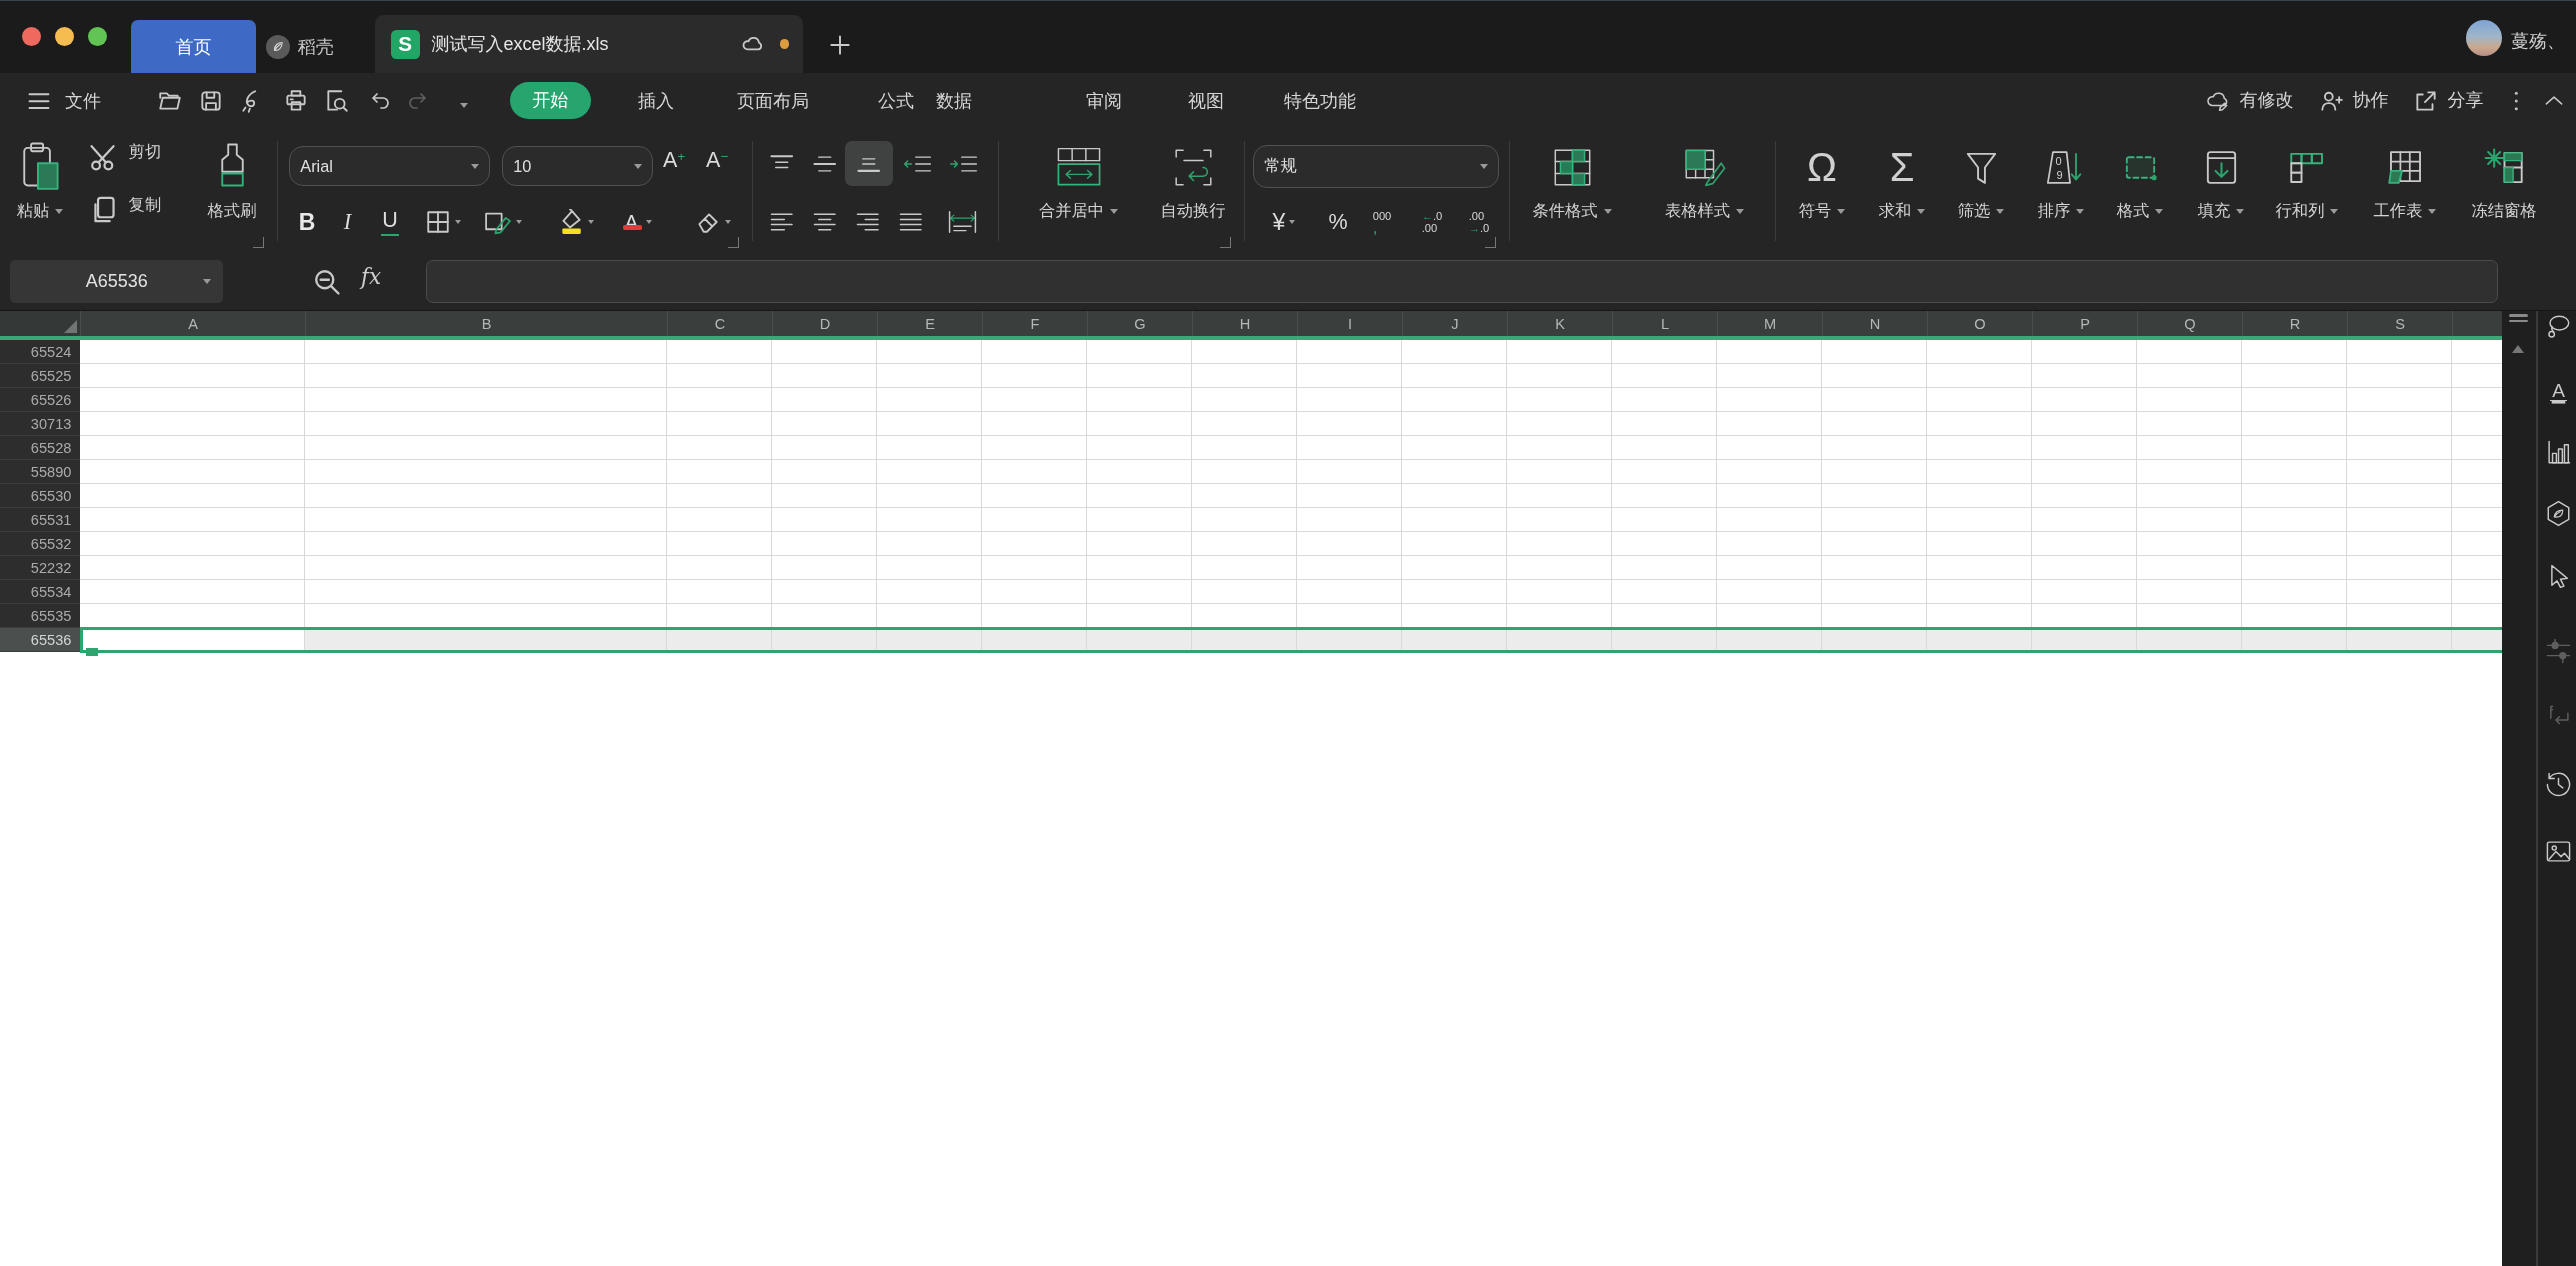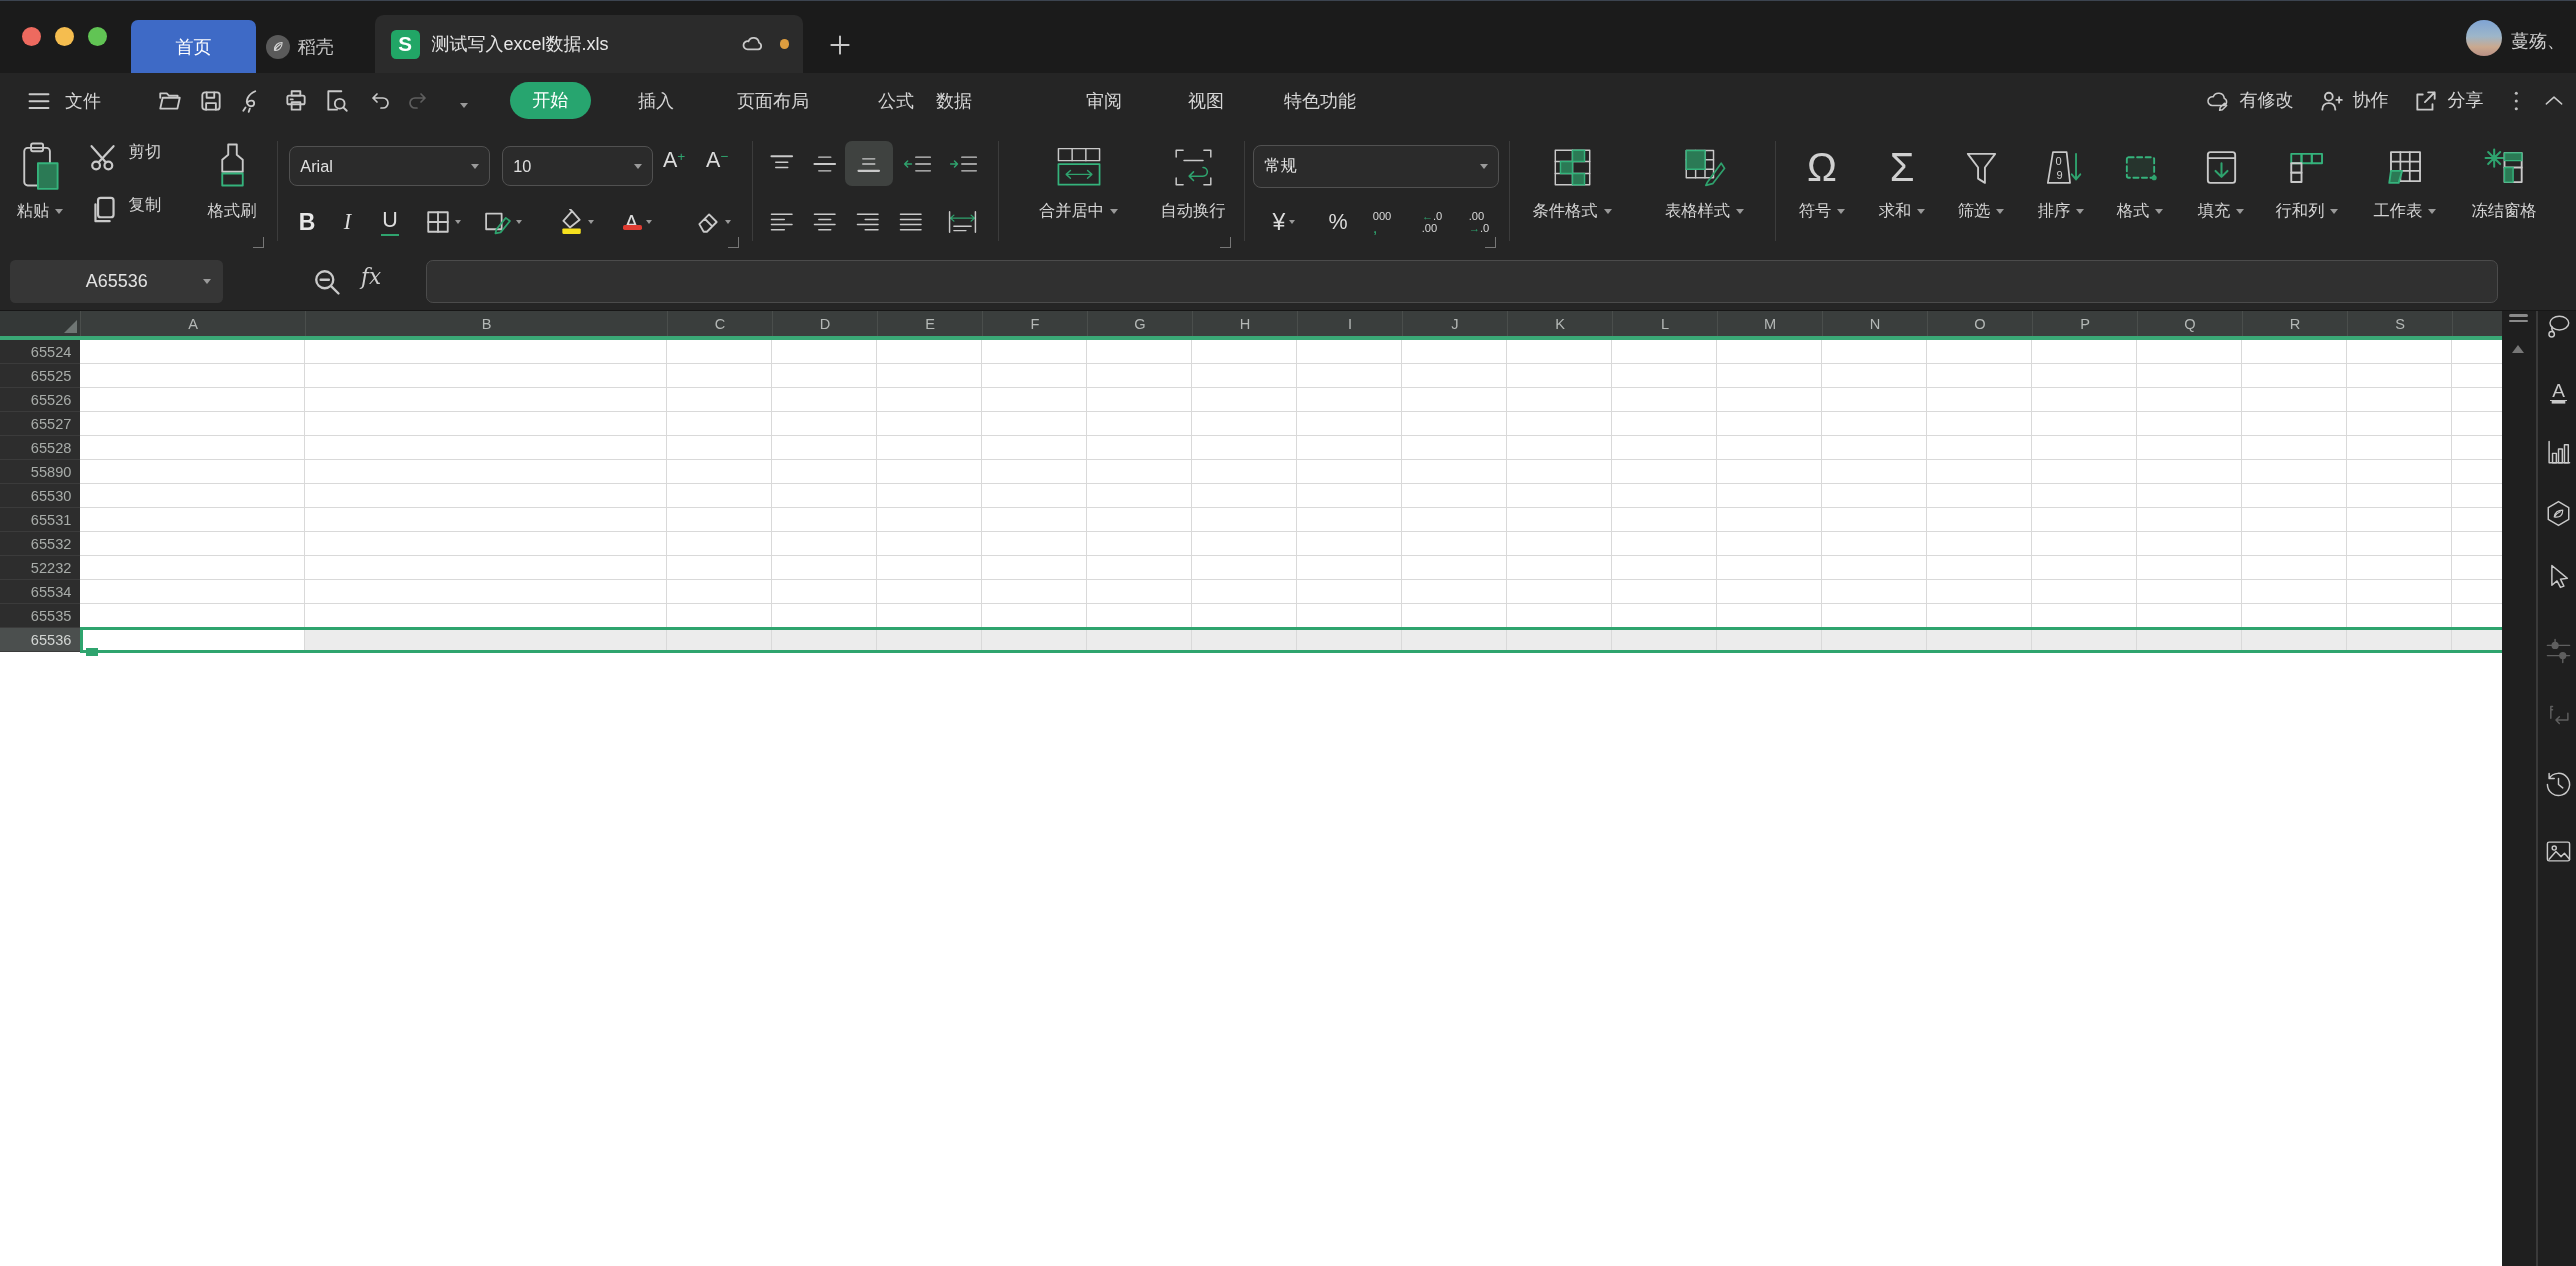--- a/index.html
+++ b/index.html
@@ -40,21 +40,21 @@
 
   
   .ribbon{left:0;top:129px;width:2576px;height:125px;background:#252525;border-bottom:0.9px solid #191919}
   .vdiv{top:12px;width:0.9px;height:100px;background:#3c3c3c}
   .corner{width:9.5px;height:9.5px;border-right:1.7px solid #777;border-bottom:1.7px solid #777;top:108px}
   .bb{display:flex;flex-direction:column;align-items:center;justify-content:flex-start;top:6.9px}
   .bb .ic{height:64px;display:flex;align-items:center;justify-content:center}
   .lab{font-size:16.3px;color:#d4d4d4;white-space:nowrap}
   .hb{display:flex;}
   .hb .lab{margin-left:8.6px}
-  .combo{background:#2b2b2b;border:0.9px solid #515151;border-radius:8px;display:flex;align-items:center;color:#e0e0e0;font-size:16.3px;padding:0 10.3px;box-sizing:border-box}
+  .combo{background:#2b2b2b;border:0.9px solid #515151;border-radius:14px;display:flex;align-items:center;color:#e0e0e0;font-size:16.3px;padding:0 10.3px;box-sizing:border-box}
   .combo .dd{margin-left:auto}
   .sb{top:74px;height:38px;display:flex;align-items:center;justify-content:center}
   .letterB{font-size:23px;font-weight:bold;color:#e8e8e8}
   .letterI{font-size:22.3px;font-style:italic;color:#dcdcdc;font-family:"Liberation Serif",serif}
   .letterU{font-size:21.5px;color:#dcdcdc;border-bottom:2.6px solid #2fa36e;padding:0 1.7px 0.9px 1.7px}
   .colorbar{position:absolute;left:2.6px;bottom:3.4px;height:5.2px;border-radius:1.7px}
   .afont{font-size:21.5px;color:#dcdcdc}
   .sup{color:#2fa36e;font-size:13.7px;vertical-align:super}
   .numtiny{font-size:11.2px;color:#d8d8d8;line-height:12px;text-align:left}
   .numtiny .ga{color:#2fa36e}
@@ -649,21 +649,21 @@
         <div class="cell" style="width: 105px;"></div>
         <div class="cell" style="width: 105px;"></div>
         <div class="cell" style="width: 105px;"></div>
         <div class="cell" style="width: 105px;"></div>
         <div class="cell" style="width: 105px;"></div>
         <div class="cell" style="width: 105px;"></div>
         <div class="cell" style="width: 105px;"></div>
         <div class="cell" style="width: 53px;"></div>
       </div>
       <div class="row">
-        <div class="rh">65527</div>
+        <div class="rh">30713</div>
         <div class="cell" style="width: 225px;"></div>
         <div class="cell" style="width: 362px;"></div>
         <div class="cell" style="width: 105px;"></div>
         <div class="cell" style="width: 105px;"></div>
         <div class="cell" style="width: 105px;"></div>
         <div class="cell" style="width: 105px;"></div>
         <div class="cell" style="width: 105px;"></div>
         <div class="cell" style="width: 105px;"></div>
         <div class="cell" style="width: 105px;"></div>
         <div class="cell" style="width: 105px;"></div>

